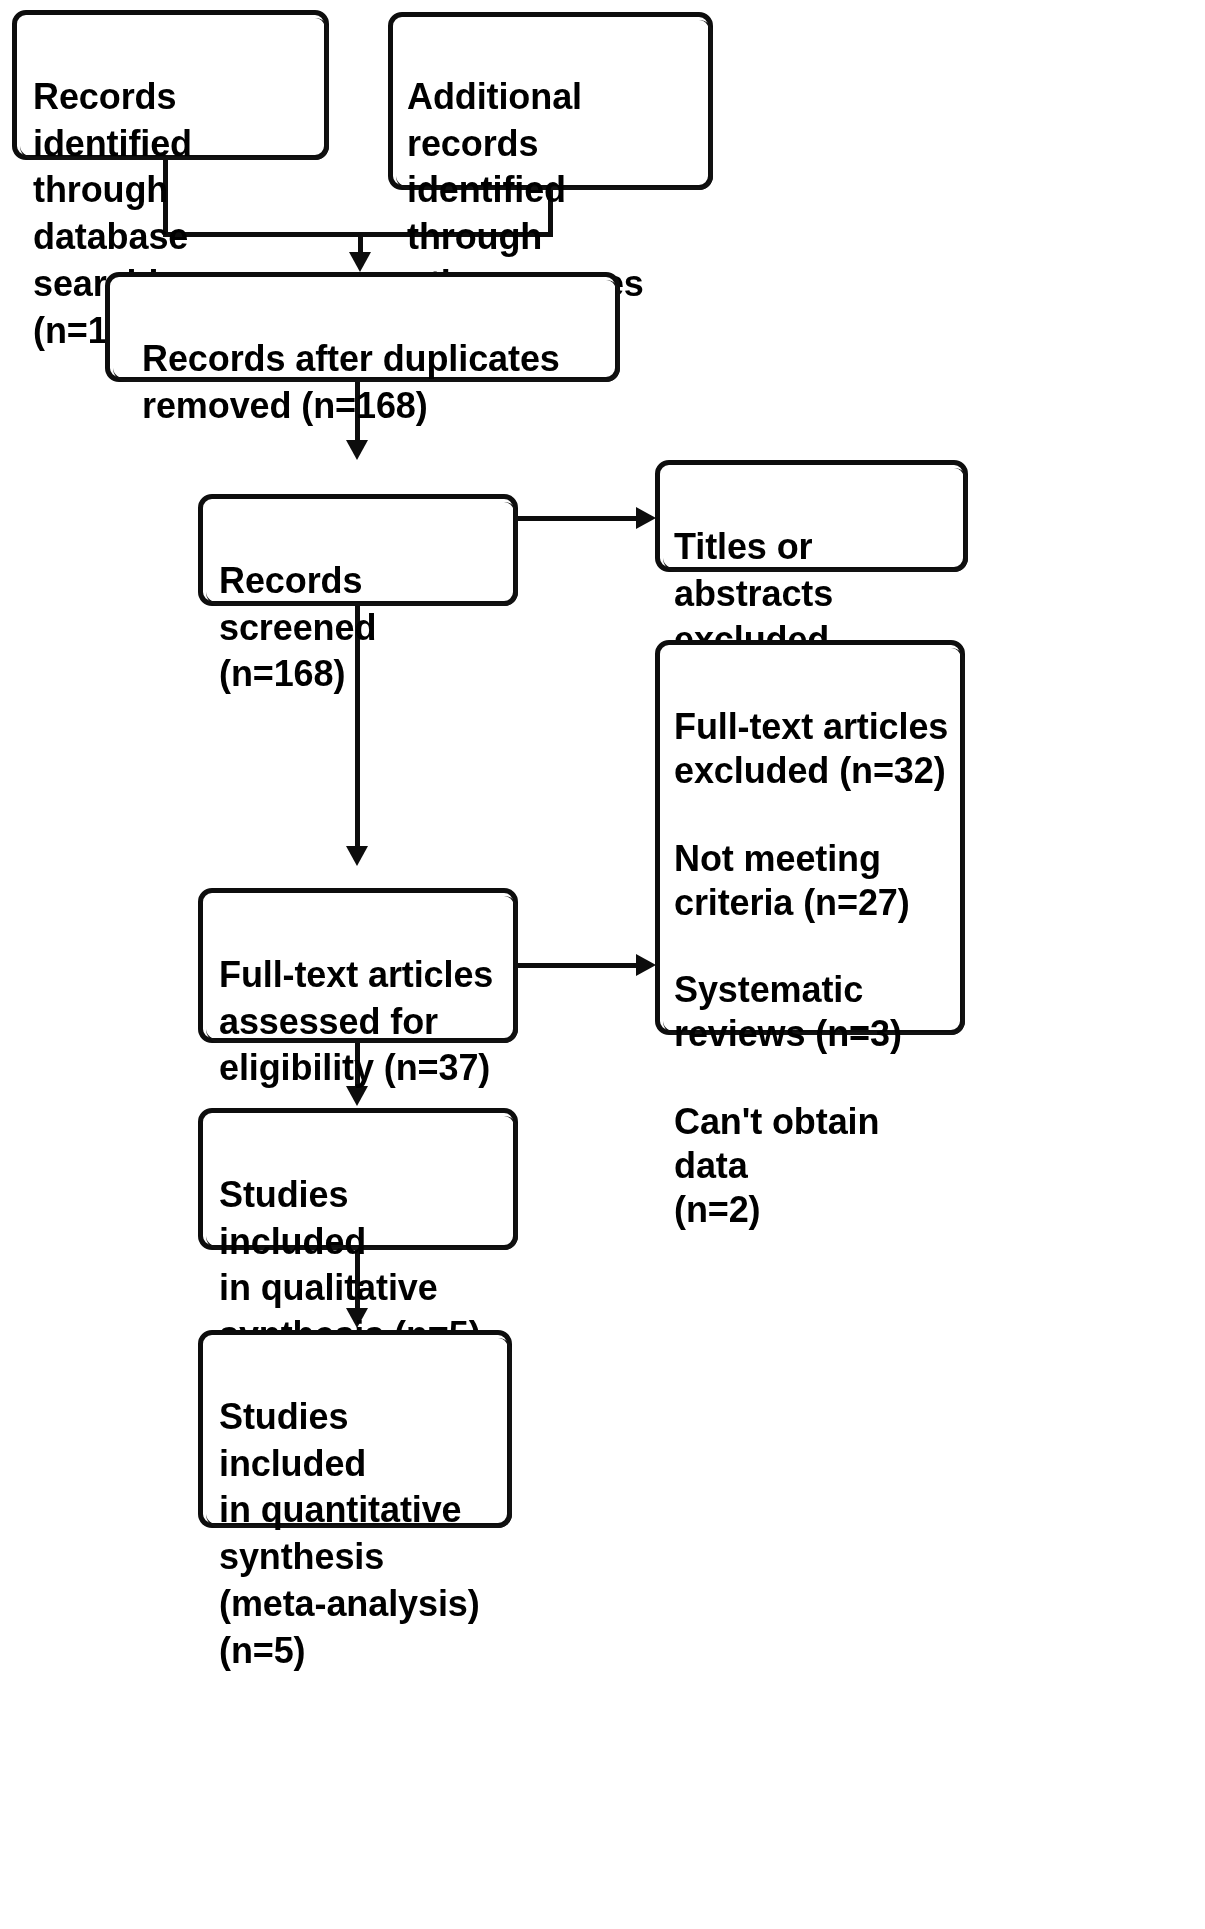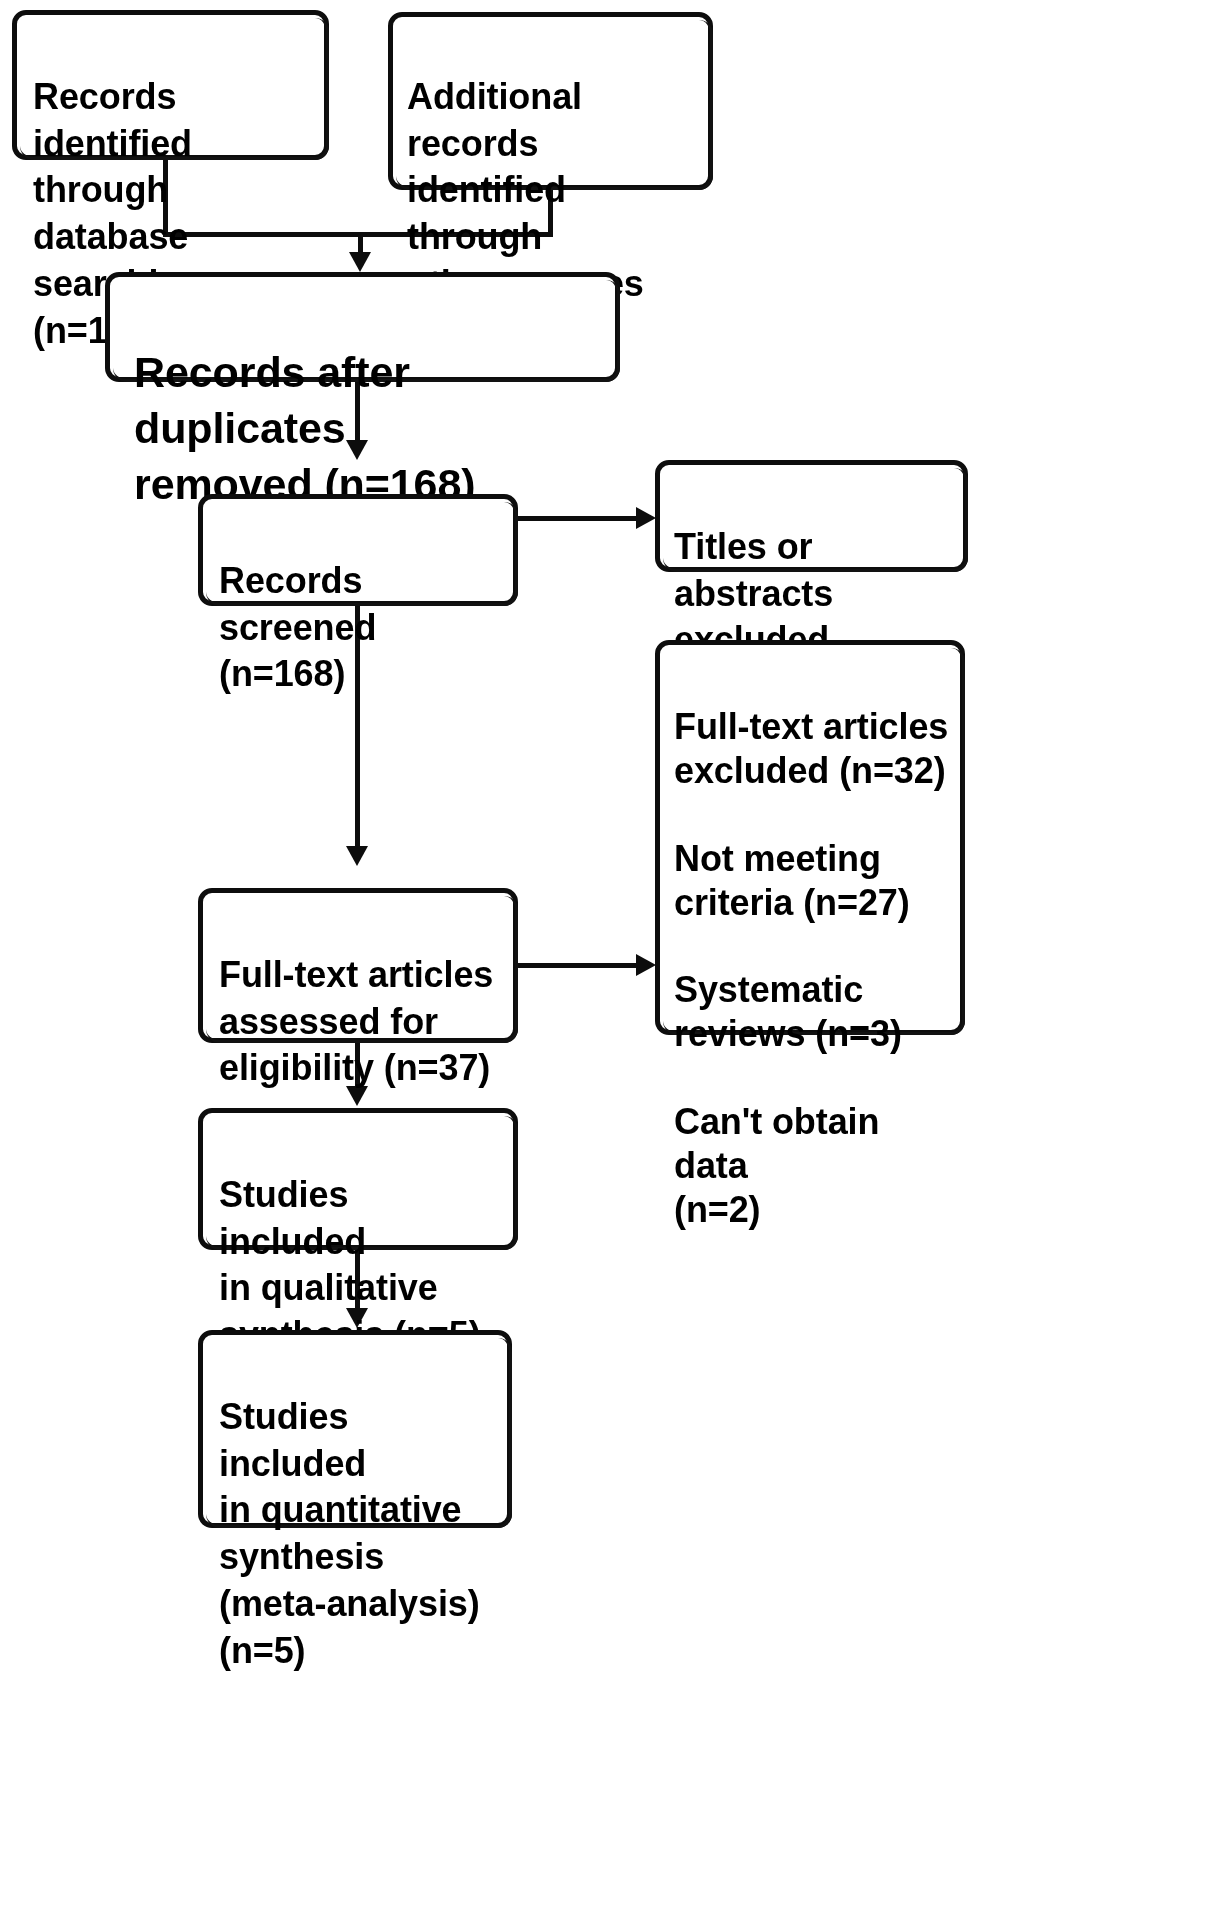--- a/index.html
+++ b/index.html
@@ -93,21 +93,21 @@
 other sources
 (n=6)</span>
   </div>
 
   <div class="vline" style="left:163px; top:160px; height:75px;"></div>
   <div class="vline" style="left:548px; top:190px; height:45px;"></div>
   <div class="hline" style="left:163px; top:232px; width:390px;"></div>
   <div class="vline" style="left:358px; top:232px; height:26px;"></div>
   <div class="arrow-down" style="left:349px; top:252px;"></div>
 
-  <div class="node" style="left:105px; top:272px; width:515px; height:110px; padding:12px 14px 0 24px; font-size:43px;">
+  <div class="node" style="left:105px; top:272px; width:515px; height:110px; padding:12px 14px 0 32px; font-size:36px;">
     <span class="txt">Records after duplicates
 removed (n=168)</span>
   </div>
 
   <div class="vline" style="left:355px; top:382px; height:60px;"></div>
   <div class="arrow-down" style="left:346px; top:440px;"></div>
 
   <div class="node" style="left:198px; top:462px; width:320px; height:112px; padding:12px 14px 0 16px; font-size:36px;margin-top:32px;">
     <span class="txt">Records screened
 (n=168)</span>

